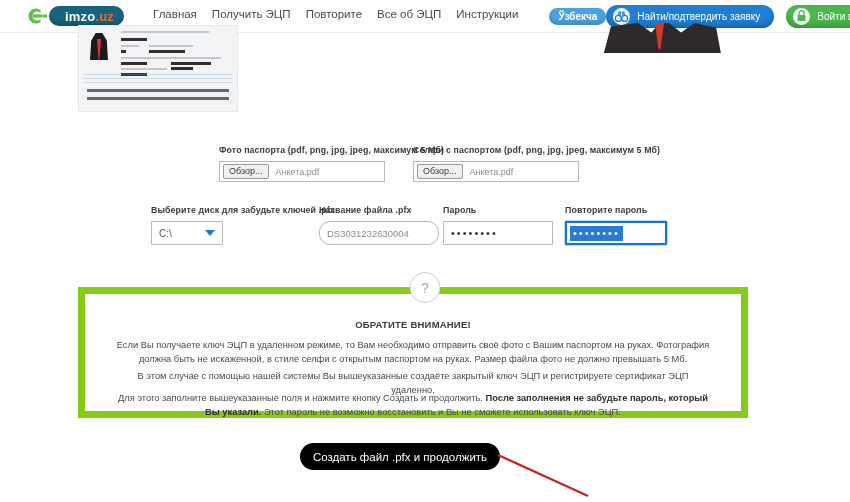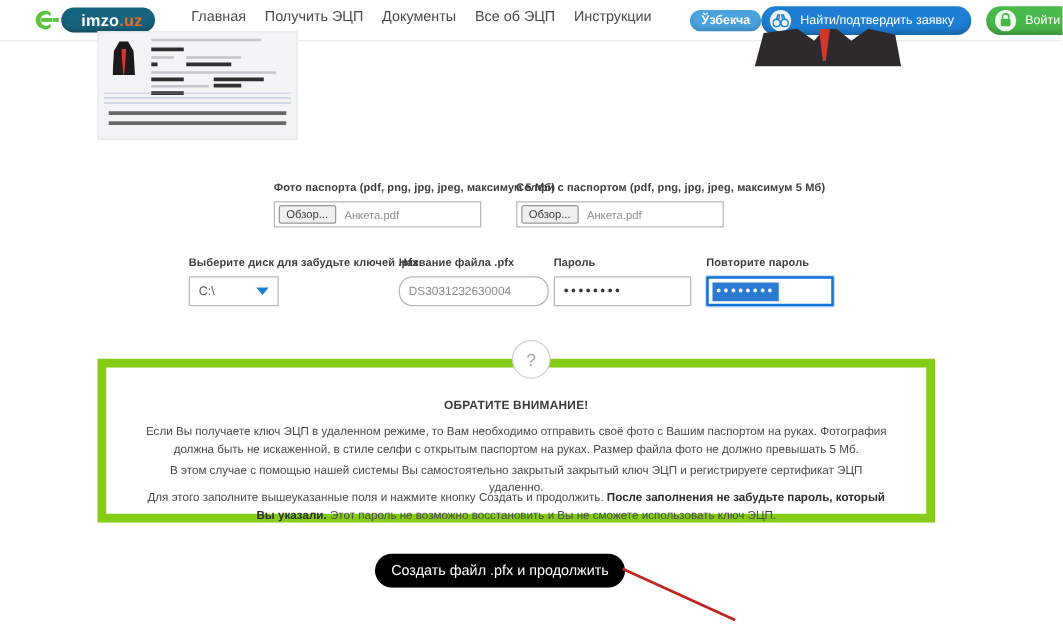--- a/index.html
+++ b/index.html
@@ -208,21 +208,21 @@
     </span>
     <span class="logo-box">
       <span class="logo-imzo">imzo</span>
         <span class="logo-uz">.uz</span>
     </span>
   </div>
 
   <div class="nav">
     <a href="#">Главная</a>
     <a href="#">Получить ЭЦП</a>
-    <a href="#">Документы</a>
+    <a href="#">Повторите</a>
     <a href="#">Все об ЭЦП</a>
     <a href="#">Инструкции</a>
     <span class="lang-pill">Ўзбекча</span>
   </div>
 
   <div class="hdr-actions">
     <div class="btn-pill btn-find">
       <span class="pill-ico">
         <svg width="13" height="11" viewBox="0 0 13 11">
           <circle cx="3.3" cy="7.4" r="3" fill="none" stroke="#1e7fd4" stroke-width="1.3"></circle>
@@ -319,21 +319,21 @@
         <input class="pwd focused" type="text" readonly="" value="••••••••" style="">
         <span class="sel-overlay">••••••••</span>
       </div>
     </div>
   </div>
 </div>
 
 <div class="notice">
   <div class="notice-title">ОБРАТИТЕ ВНИМАНИЕ!</div>
   <p class="np1">Если Вы получаете ключ ЭЦП в удаленном режиме, то Вам необходимо отправить своё фото с Вашим паспортом на руках. Фотография должна быть не искаженной, в стиле селфи с открытым паспортом на руках. Размер файла фото не должно превышать 5 Мб.</p>
-  <p class="np2">В этом случае с помощью нашей системы Вы самостоятельно закрытый закрытый ключ ЭЦП и регистрируете сертификат ЭЦП удаленно.</p>
+  <p class="np2">В этом случае с помощью нашей системы Вы вышеуказанные создаёте закрытый ключ ЭЦП и регистрируете сертификат ЭЦП удаленно.</p>
   <p class="np3"><span>Для этого заполните вышеуказанные поля и нажмите кнопку Создать и продолжить. </span><b>После заполнения не забудьте пароль, который Вы указали.</b><span> Этот пароль не возможно восстановить и Вы не сможете использовать ключ ЭЦП.</span></p>
 </div>
 <div class="notice-badge">?</div>
 
 <button class="submit">Создать файл .pfx и продолжить</button>
 
 <svg class="arrow" viewBox="0 0 130 62">
   <line x1="118" y1="56" x2="28" y2="15" stroke="#c0261f" stroke-width="2.2"></line>
 </svg>
 

